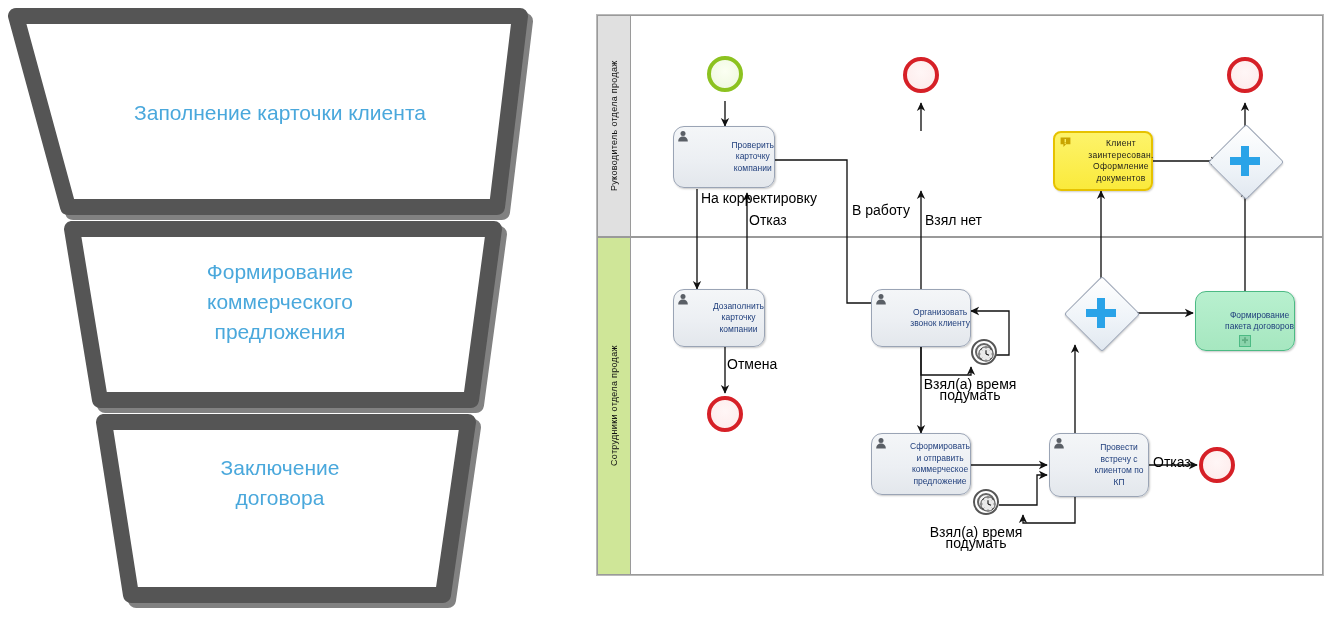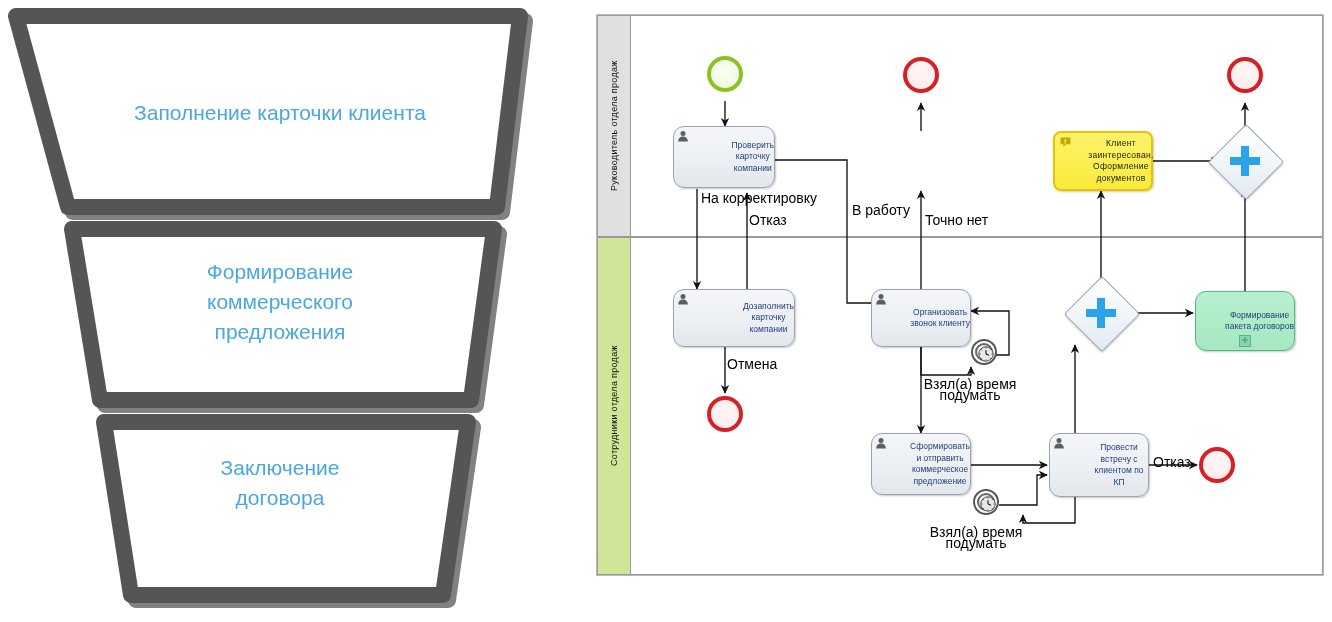--- a/index.html
+++ b/index.html
@@ -237,21 +237,21 @@
   <div class="task" style="left:76px;top:111px;width:102px;height:62px;">
     <svg class="usr" viewBox="0 0 12 12">
       <circle cx="6" cy="3.4" r="2.5" fill="#5a5f66"></circle>
       <path d="M1.2,11.5 C1.2,8.2 3.4,6.6 6,6.6 C8.6,6.6 10.8,8.2 10.8,11.5 Z" fill="#5a5f66"></path>
     </svg>
     <span>Проверить
 карточку
 компании</span>
   </div>
 
-  <div class="task" style="left:76px;top:274px;width:122px;height:58px;">
+  <div class="task" style="left:76px;top:274px;width:92px;height:58px;">
     <svg class="usr" viewBox="0 0 12 12">
       <circle cx="6" cy="3.4" r="2.5" fill="#5a5f66"></circle>
       <path d="M1.2,11.5 C1.2,8.2 3.4,6.6 6,6.6 C8.6,6.6 10.8,8.2 10.8,11.5 Z" fill="#5a5f66"></path>
     </svg>
     <span>Дозаполнить
 карточку
 компании</span>
   </div>
 
   <div class="task" style="left:274px;top:274px;width:100px;height:58px;">
@@ -302,21 +302,21 @@
     </svg>
     <span>Клиент
 заинтересован.
 Оформление
 документов</span>
   </div>
 
   <div class="elab" style="left:104px;top:178px;width:120px;text-align:left;">На корректировку</div>
   <div class="elab" style="left:152px;top:200px;width:60px;text-align:left;">Отказ</div>
   <div class="elab" style="left:254px;top:190px;width:60px;text-align:center;">В работу</div>
-  <div class="elab" style="left:328px;top:200px;width:70px;text-align:left;">Точно нет</div>
+  <div class="elab" style="left:328px;top:200px;width:70px;text-align:left;">Взял нет</div>
   <div class="elab" style="left:130px;top:344px;width:56px;text-align:left;">Отмена</div>
   <div class="elab" style="left:326px;top:364px;width:94px;">Взял(а)  время
 подумать</div>
   <div class="elab" style="left:332px;top:512px;width:94px;">Взял(а)  время
 подумать</div>
   <div class="elab" style="left:556px;top:442px;width:46px;text-align:left;">Отказ</div>
 
 </div>
 </div>
 

